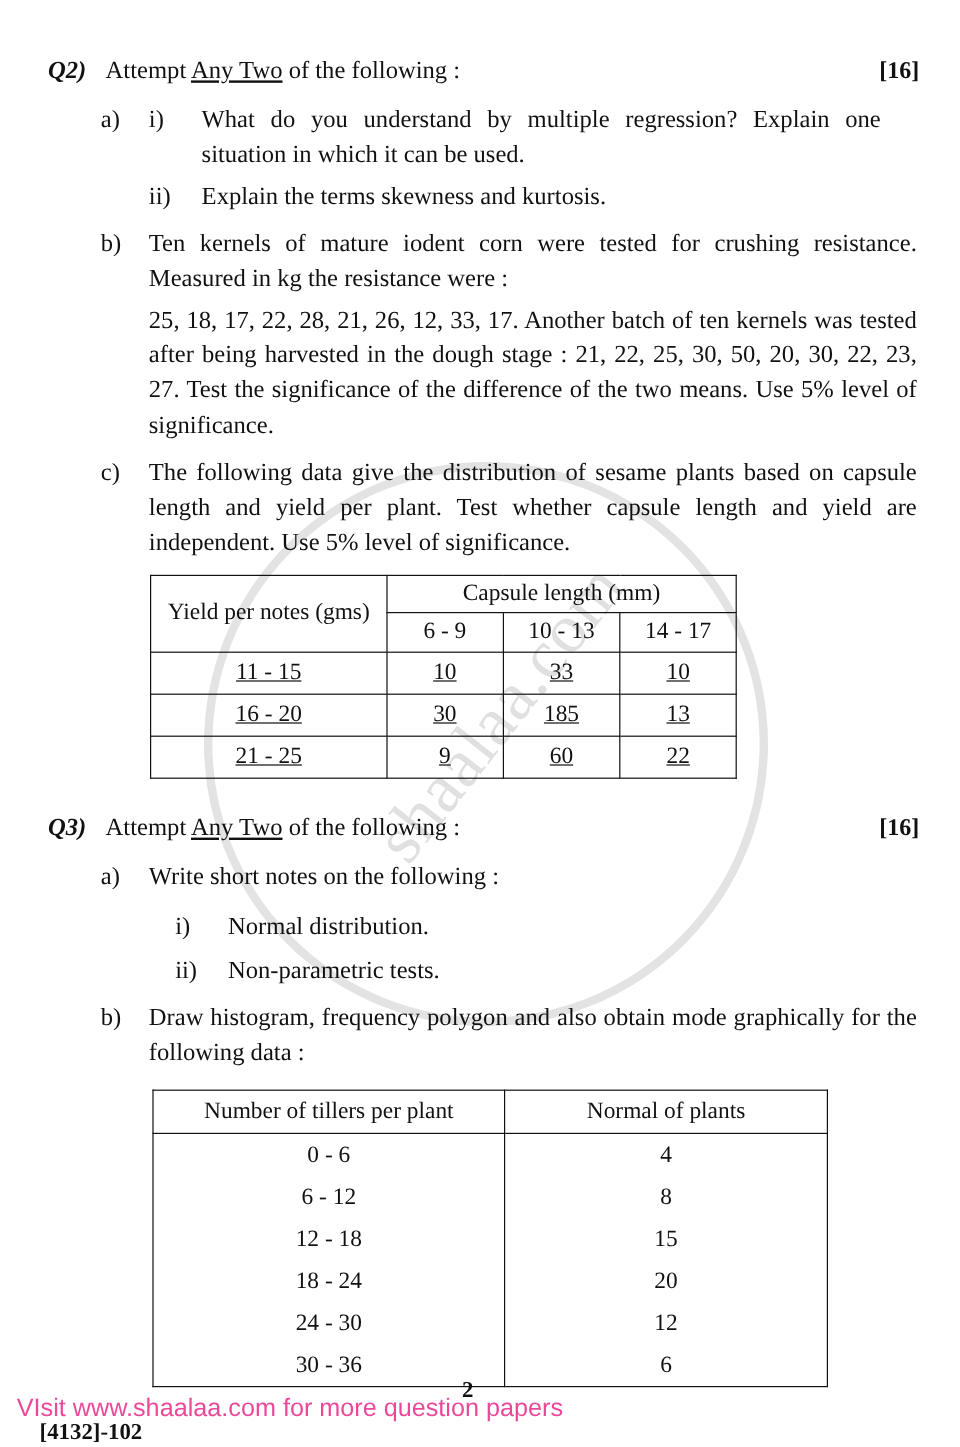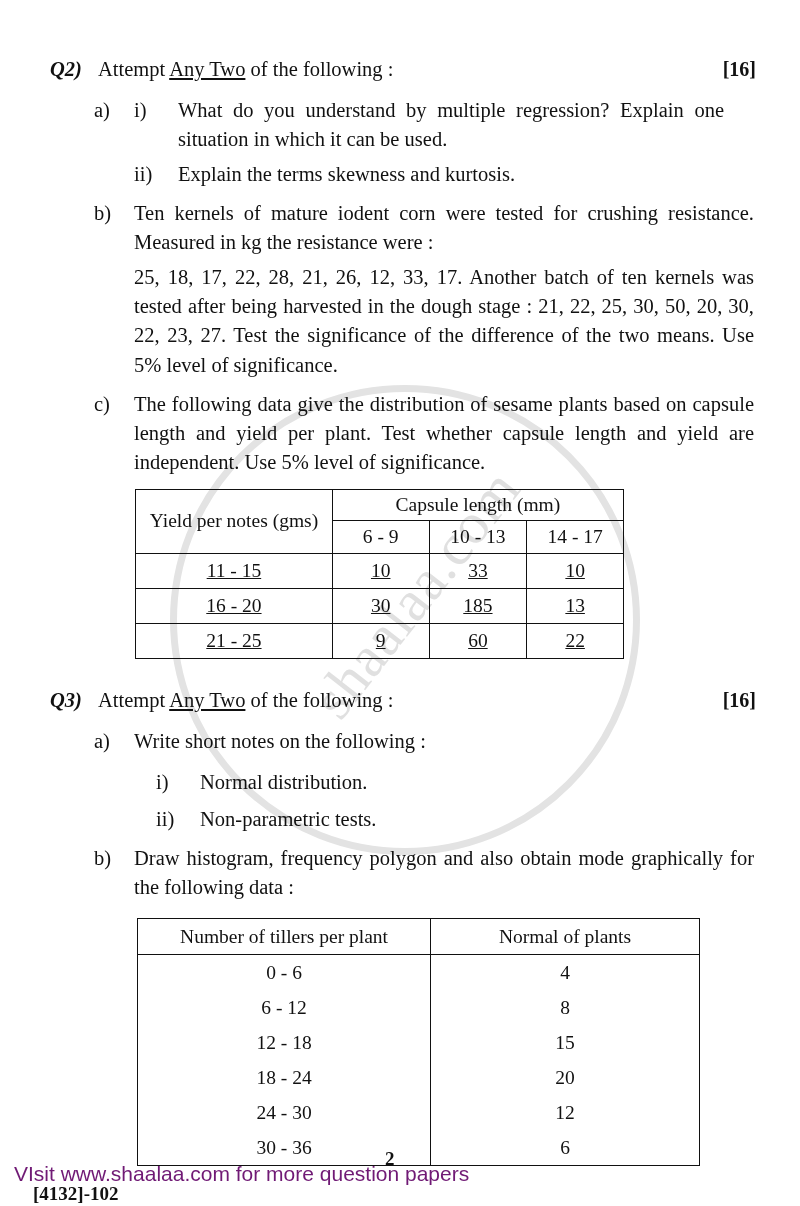--- a/index.html
+++ b/index.html
@@ -49,21 +49,21 @@
     font-size: 58px;
     color: #e0e0e0;
     letter-spacing: 1px;
     white-space: nowrap;
   }
 
   
   .content {
     position: relative;
     z-index: 2;
-    padding: 16px;
+    padding: 6px;
   }
 
   .qblock {
     position: relative;
   }
 
   
   .qhead {
     display: flex;
     align-items: baseline;
@@ -195,21 +195,21 @@
     top: 0px;
     font-weight: bold;
     font-size: 19px;
   }
   .footer .promo {
     position: absolute;
     left: 14px;
     top: 14px;
     font-family: "Liberation Sans", "DejaVu Sans", sans-serif;
     font-size: 21px;
-    color: #701a75;
+    color: #ec4899;
     white-space: nowrap;
   }
 
   .sp6  { height: 6px; }
   .sp8  { height: 8px; }
   .sp10 { height: 10px; }
   .sp12 { height: 12px; }
   .sp16 { height: 16px; }
   .sp20 { height: 20px; }
 </style>

